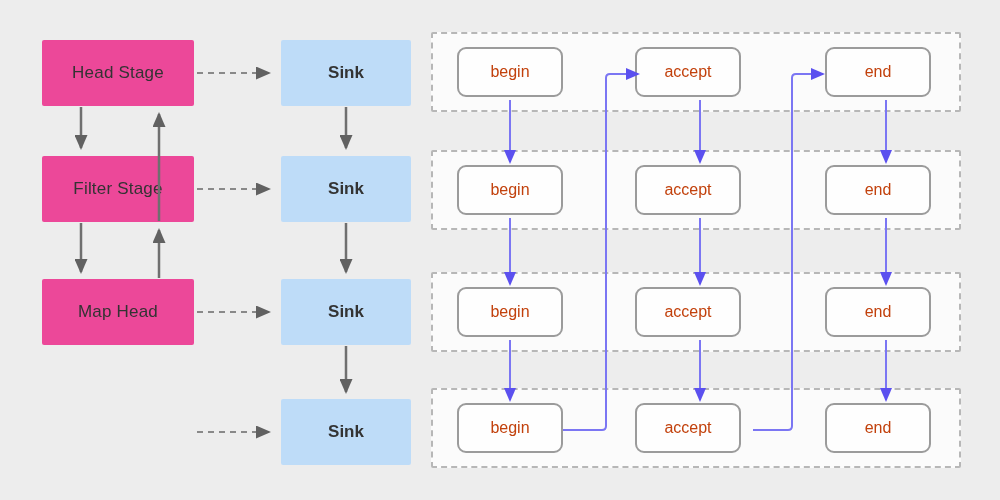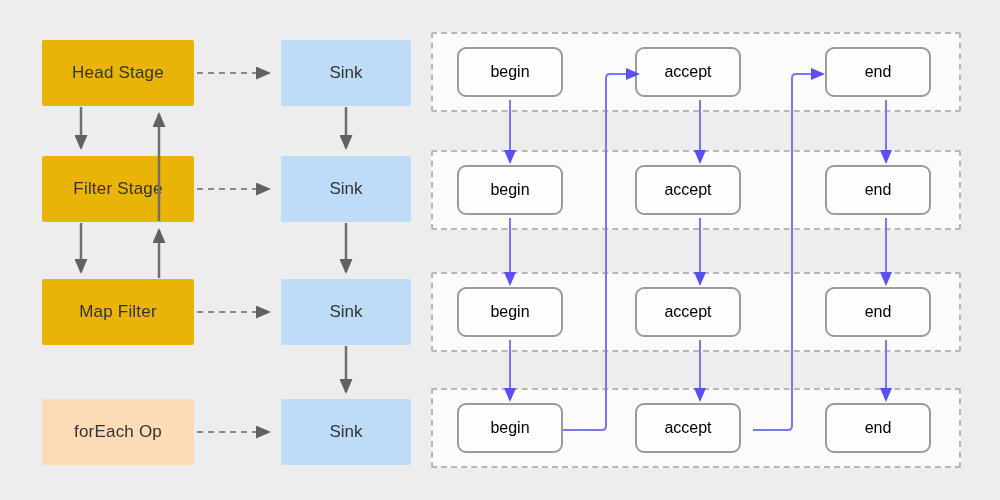--- a/index.html
+++ b/index.html
@@ -13,21 +13,21 @@
     height:500px;
     background:#ededed;
     overflow:hidden;
   }
   
   .stage{
     position:absolute;
     left:42px;
     width:152px;
     height:66px;
-    background:#eab308;
+    background:#ec4899;
     color:#333;
     font-size:17px;
     display:flex;
     align-items:center;
     justify-content:center;
     border-radius:2px;
     letter-spacing:.2px;
   }
   .stage.op{ background:#fcdcb7; }
   .sink{
@@ -35,20 +35,21 @@
     left:281px;
     width:130px;
     height:66px;
     background:#bedcf8;
     color:#333;
     font-size:17px;
     display:flex;
     align-items:center;
     justify-content:center;
     border-radius:2px;
+    font-weight:bold;
   }
   .y1{top:40px}.y2{top:156px}.y3{top:279px}.y4{top:399px}
 
   
   .lane{
     position:absolute;
     left:431px;
     width:530px;
     height:80px;
     box-sizing:border-box;
@@ -59,21 +60,21 @@
   .l1{top:32px}.l2{top:150px}.l3{top:272px}.l4{top:388px}
   .node{
     position:absolute;
     top:13px;
     width:106px;
     height:50px;
     box-sizing:border-box;
     background:#fefefe;
     border:2px solid #9b9b9b;
     border-radius:9px;
-    color:#000000;
+    color:#c2410c;
     font-size:16px;
     display:flex;
     align-items:center;
     justify-content:center;
   }
   .c1{left:24px}.c2{left:202px}.c3{left:392px}
 
   
   #arrows{
     position:absolute;
@@ -83,22 +84,21 @@
     pointer-events:none;
   }
 </style>
 </head>
 <body>
 
 <div id="canvas">
 
   <div class="stage y1">Head Stage</div>
   <div class="stage y2">Filter Stage</div>
-  <div class="stage y3">Map Filter</div>
-  <div class="stage op y4">forEach Op</div>
+  <div class="stage y3">Map Head</div>
 
   <div class="sink y1">Sink</div>
   <div class="sink y2">Sink</div>
   <div class="sink y3">Sink</div>
   <div class="sink y4">Sink</div>
 
   <div class="lane l1">
     <div class="node c1">begin</div>
     <div class="node c2">accept</div>
     <div class="node c3">end</div>

